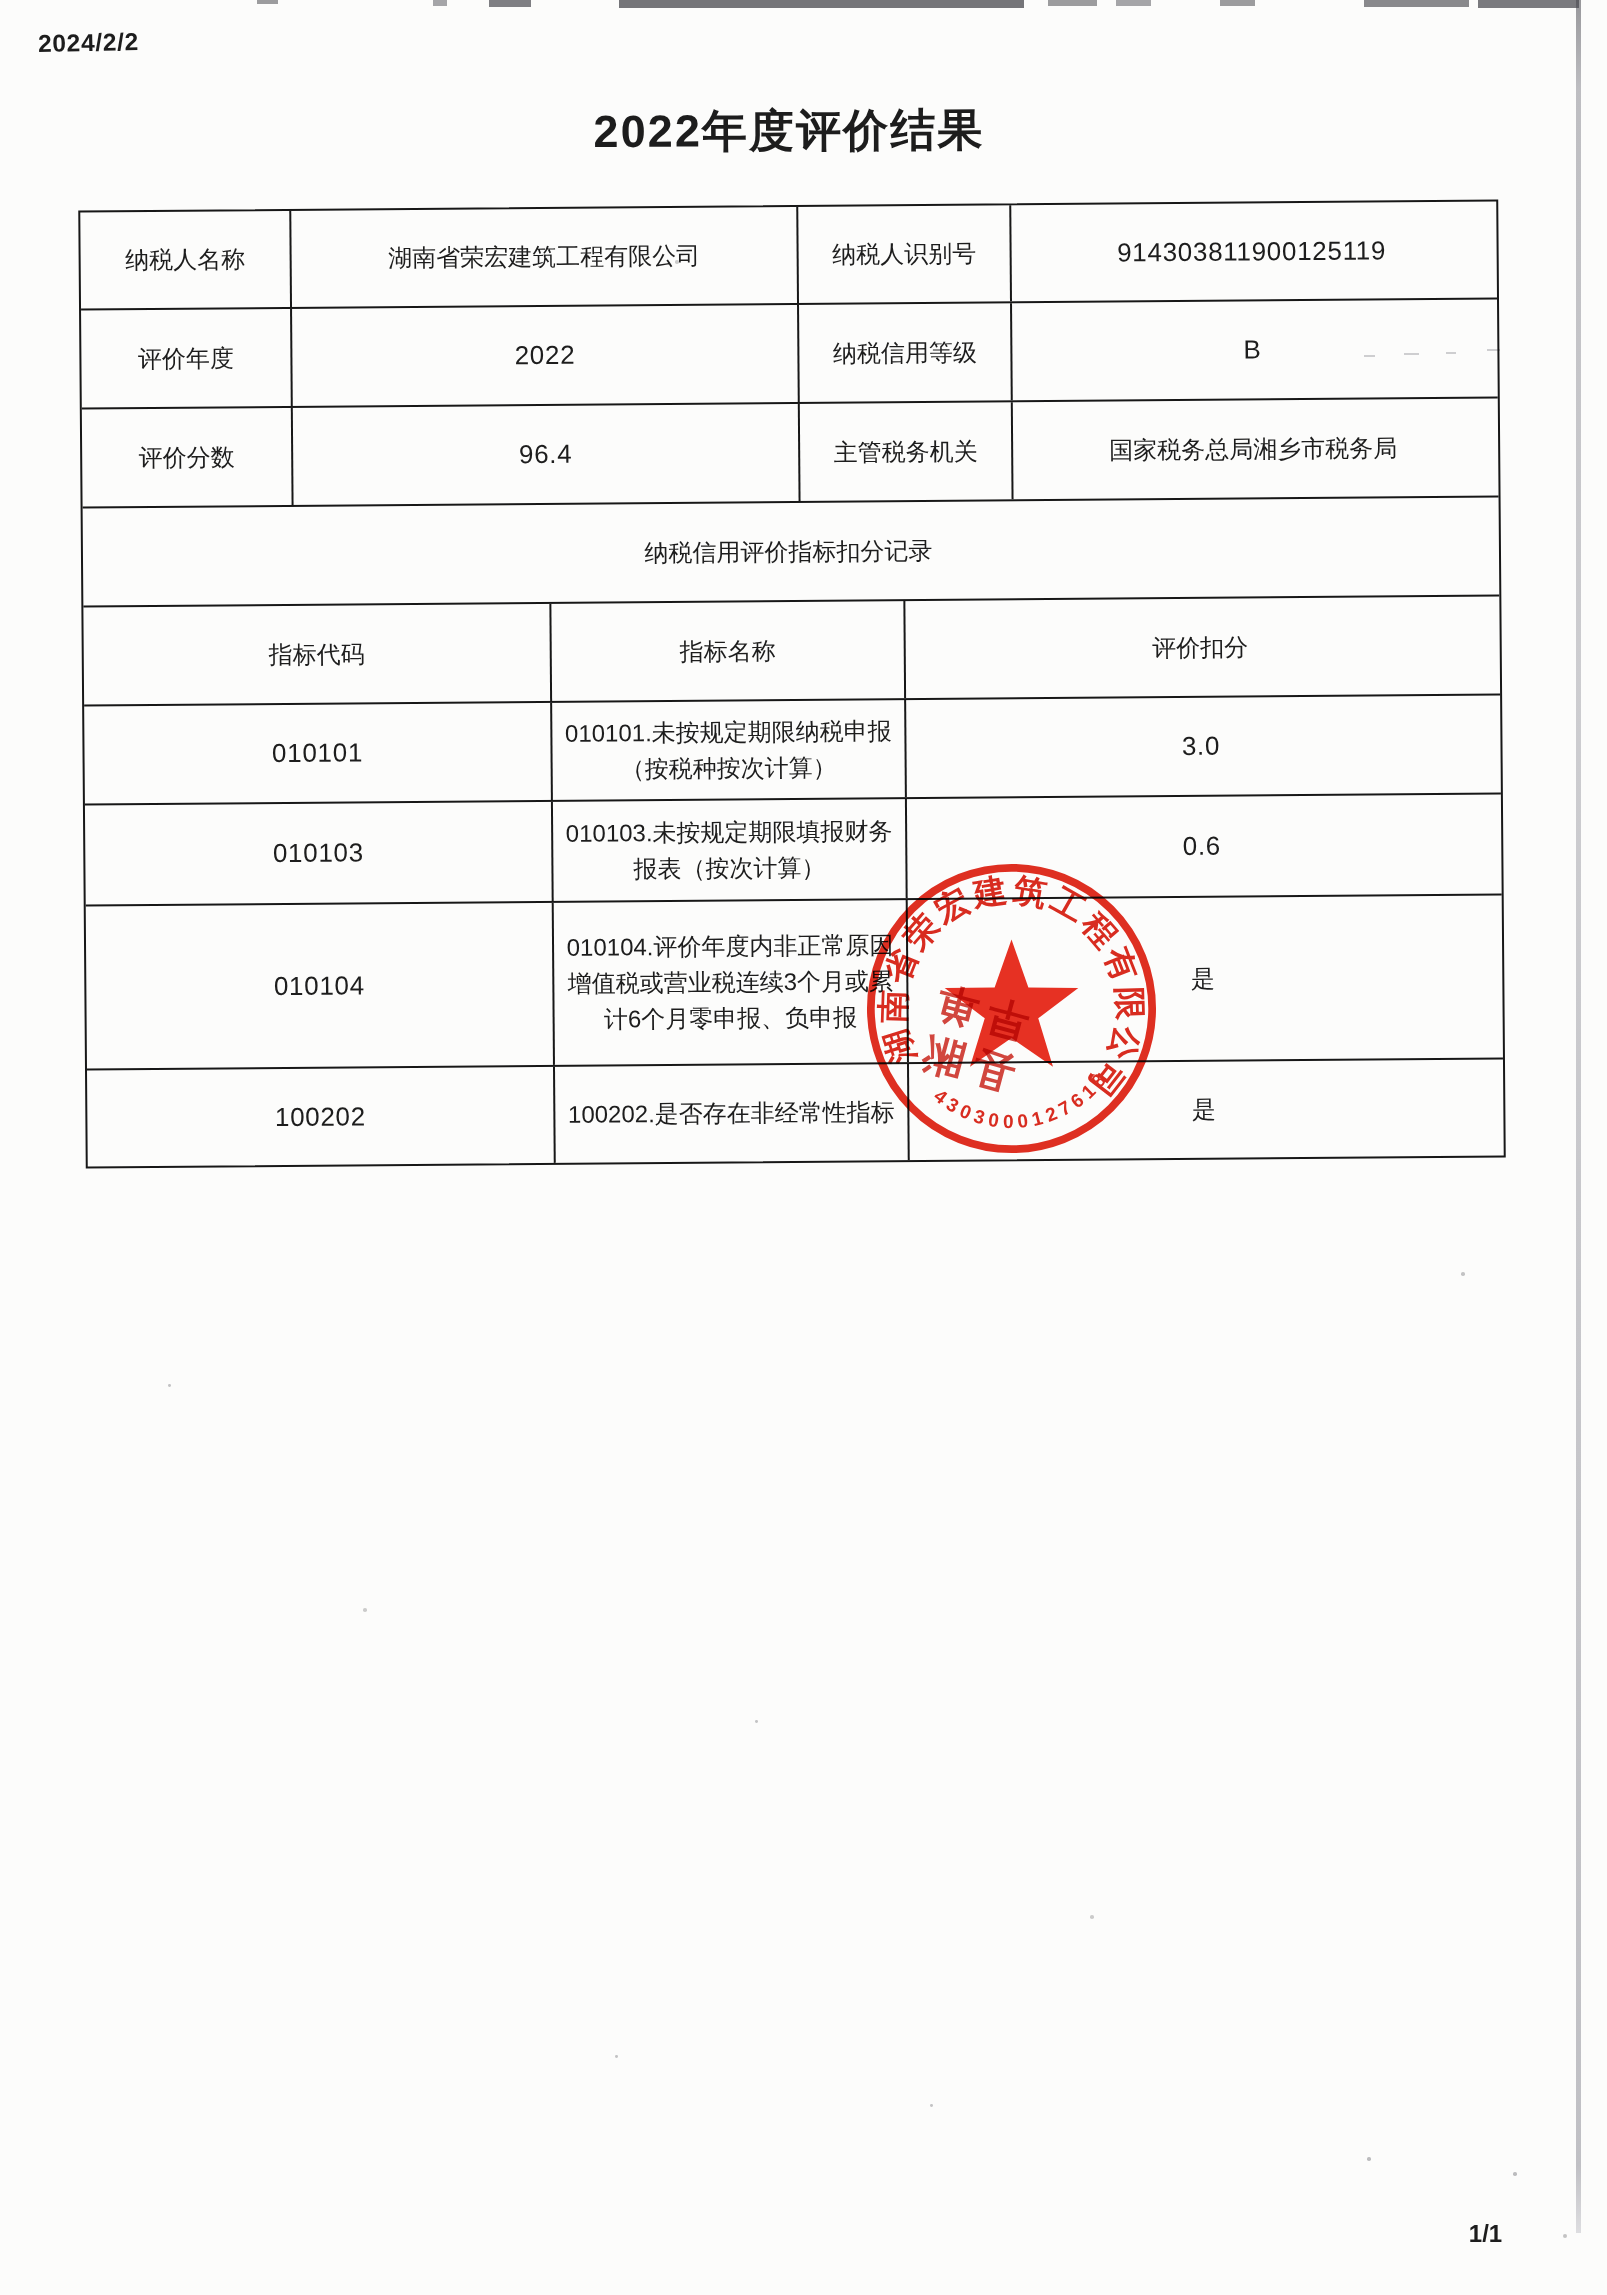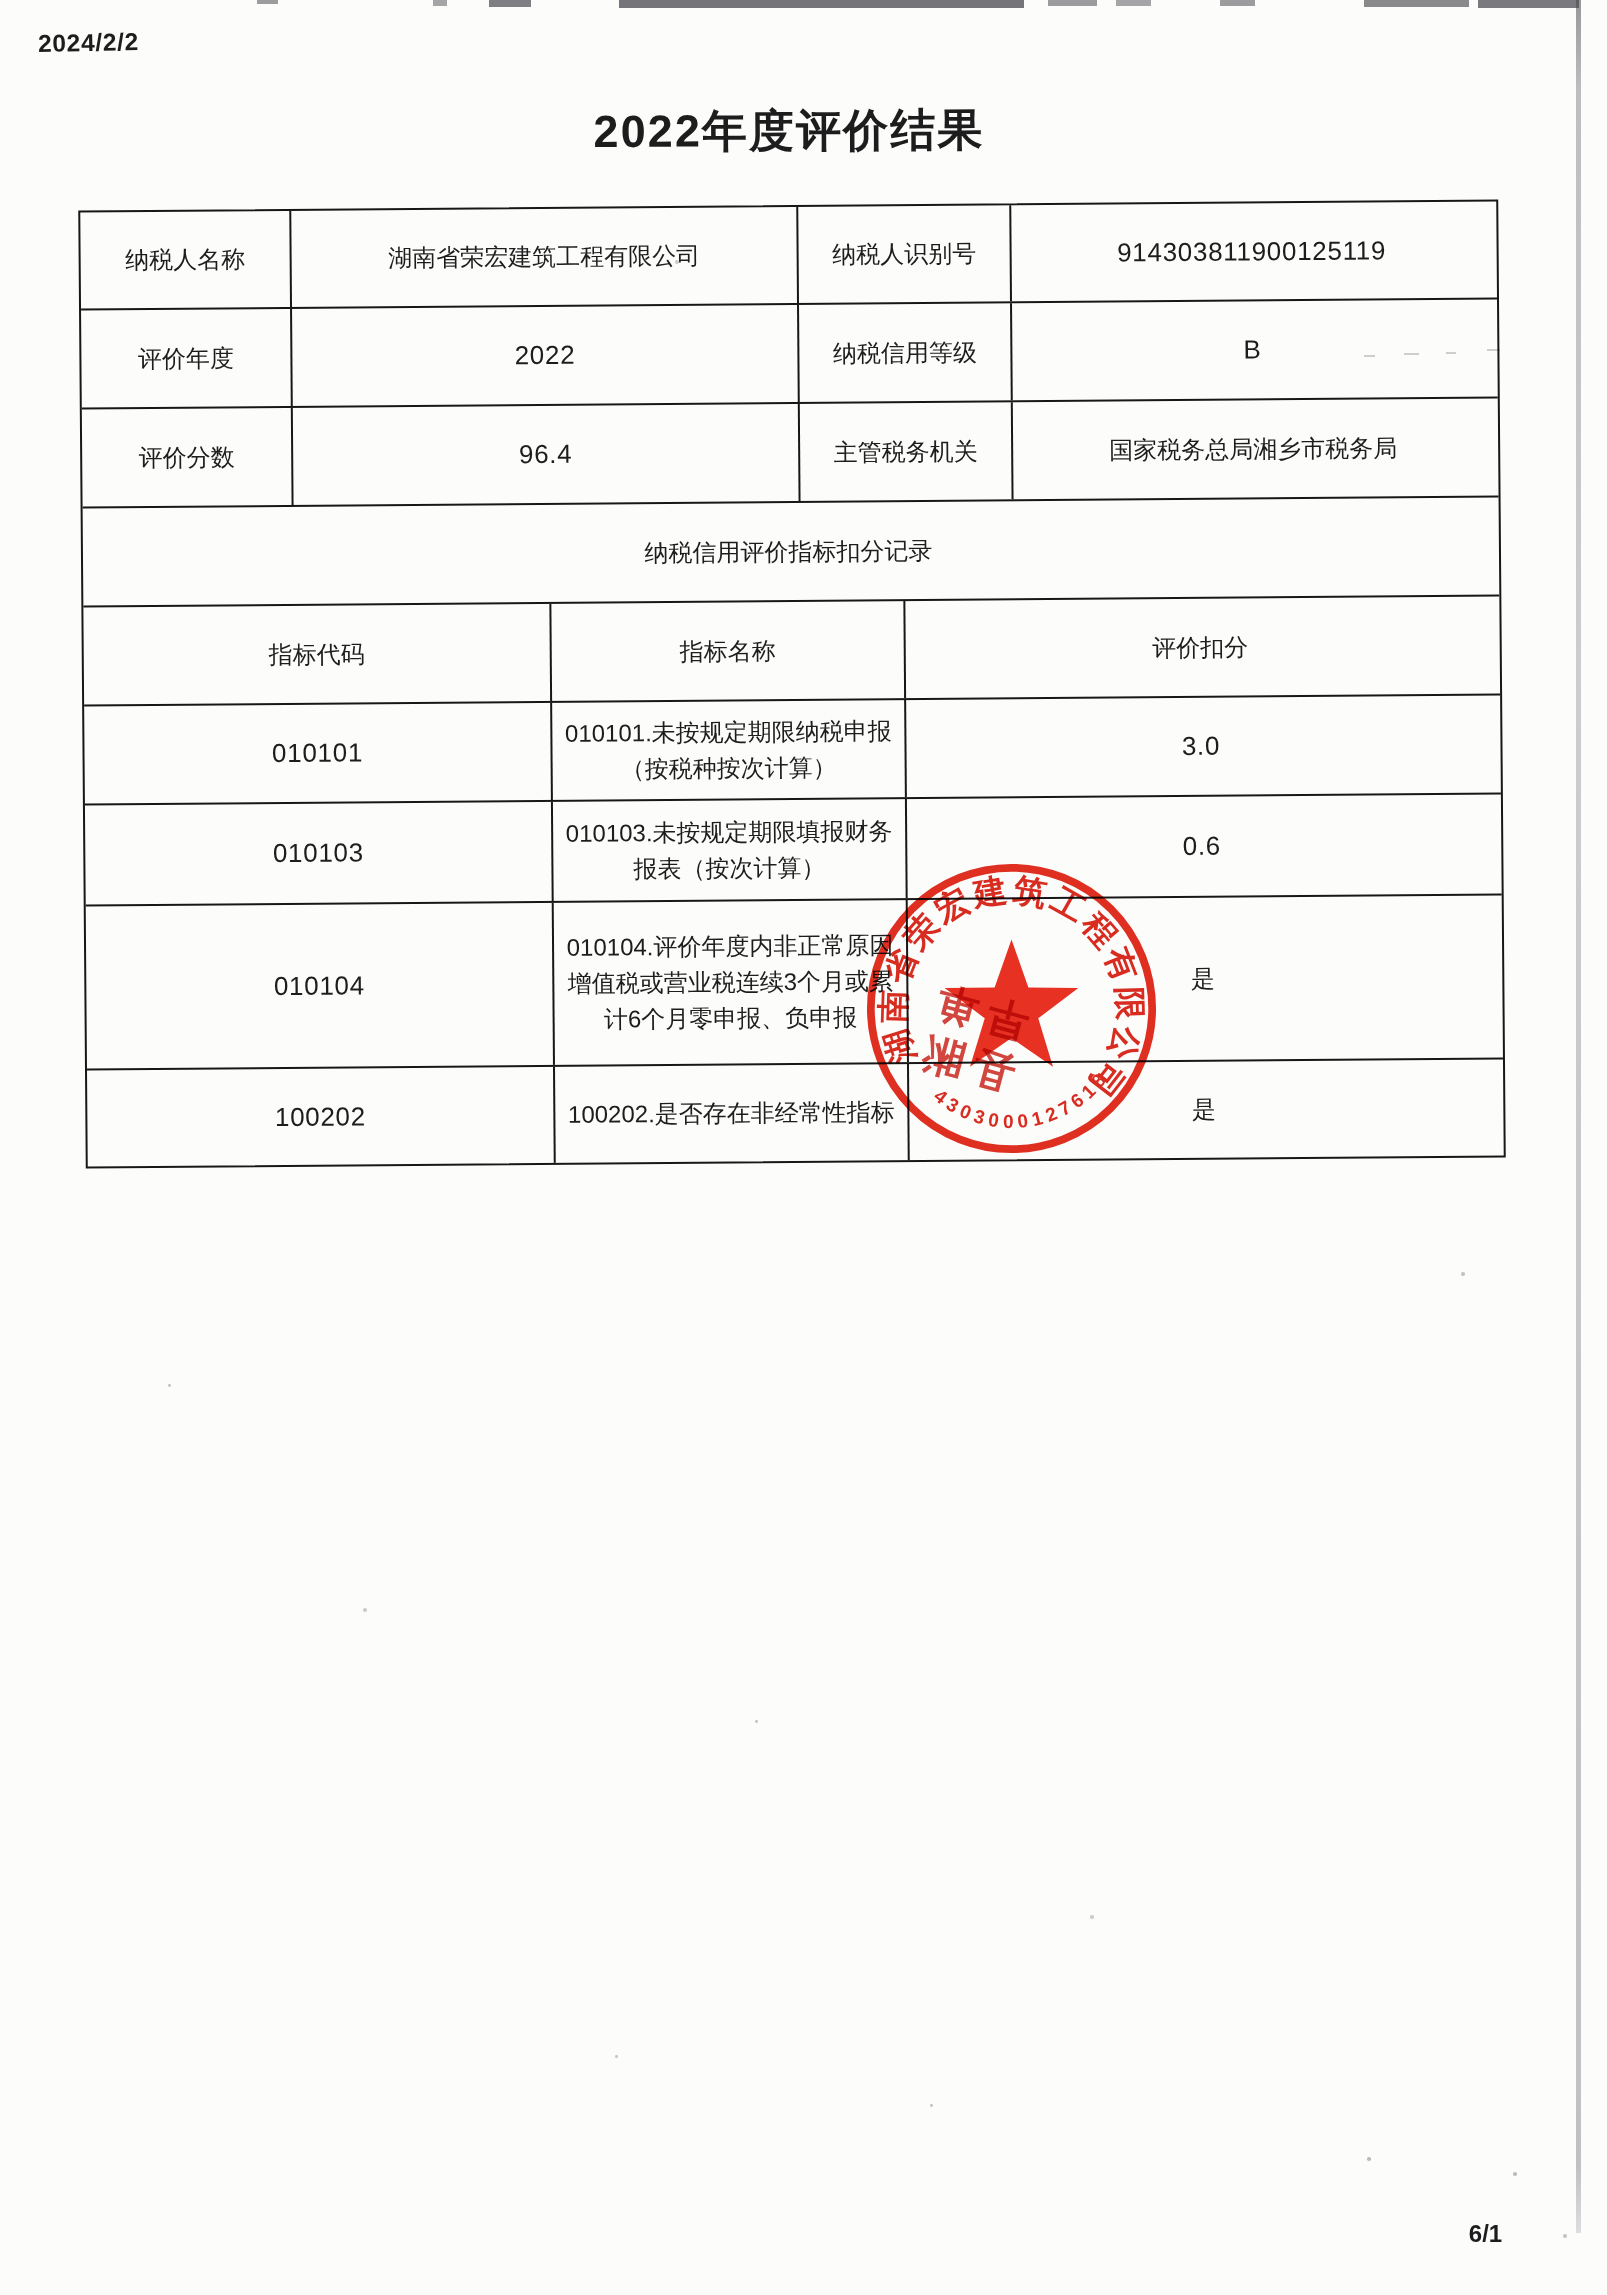--- a/index.html
+++ b/index.html
@@ -150,16 +150,16 @@
         <textPath href="#ringTextPath" startOffset="50%" text-anchor="middle">湖南省荣宏建筑工程有限公司</textPath>
       </text>
       <text font-size="27" font-weight="600" fill="#da2316" letter-spacing="7" font-family="Liberation Sans, sans-serif">
         <textPath href="#serialPath" startOffset="55%" text-anchor="middle">4303000127618</textPath>
       </text>
     </g>
   </svg>
 
   <div class="bleed">湘县单早</div>
 
-  <div class="page-num">6/1</div>
+  <div class="page-num">1/1</div>
 
 </div>
 
 
 </body></html>

